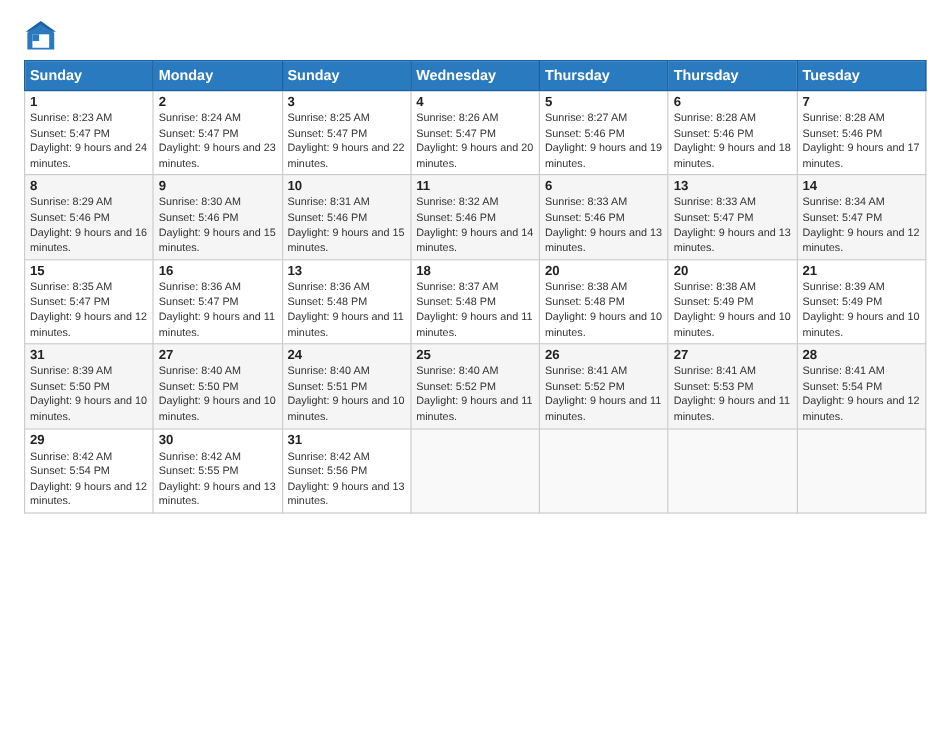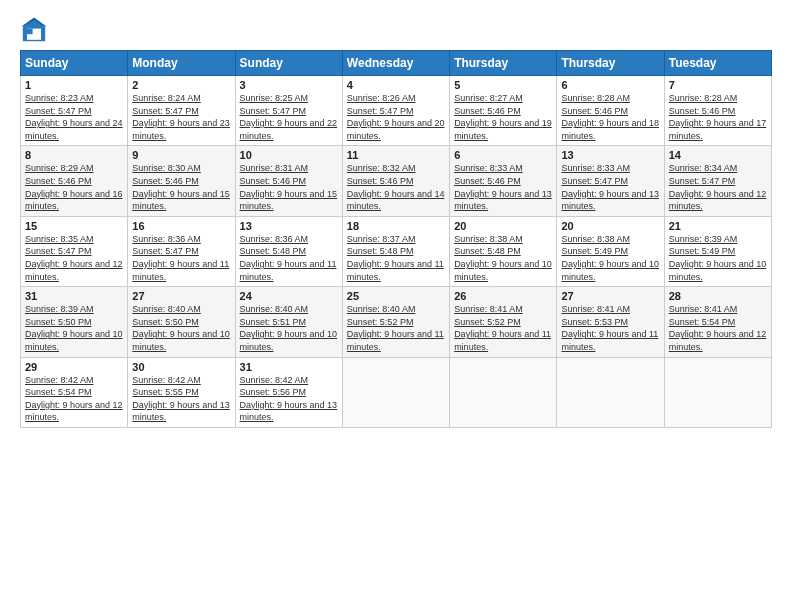--- a/index.html
+++ b/index.html
@@ -84,21 +84,20 @@
       font-size: 11px;
       font-weight: bold;
       color: #222;
       display: block;
       margin-bottom: 1px;
     }
     .day-info {
       font-size: 9px;
       color: #333;
       line-height: 1.4;
-      text-decoration: underline;
     }
     .empty-cell {
       background: #f9f9f9 !important;
     }
   </style>
 </head>
 <body>
 
 <div class="page">
   <div class="header">

